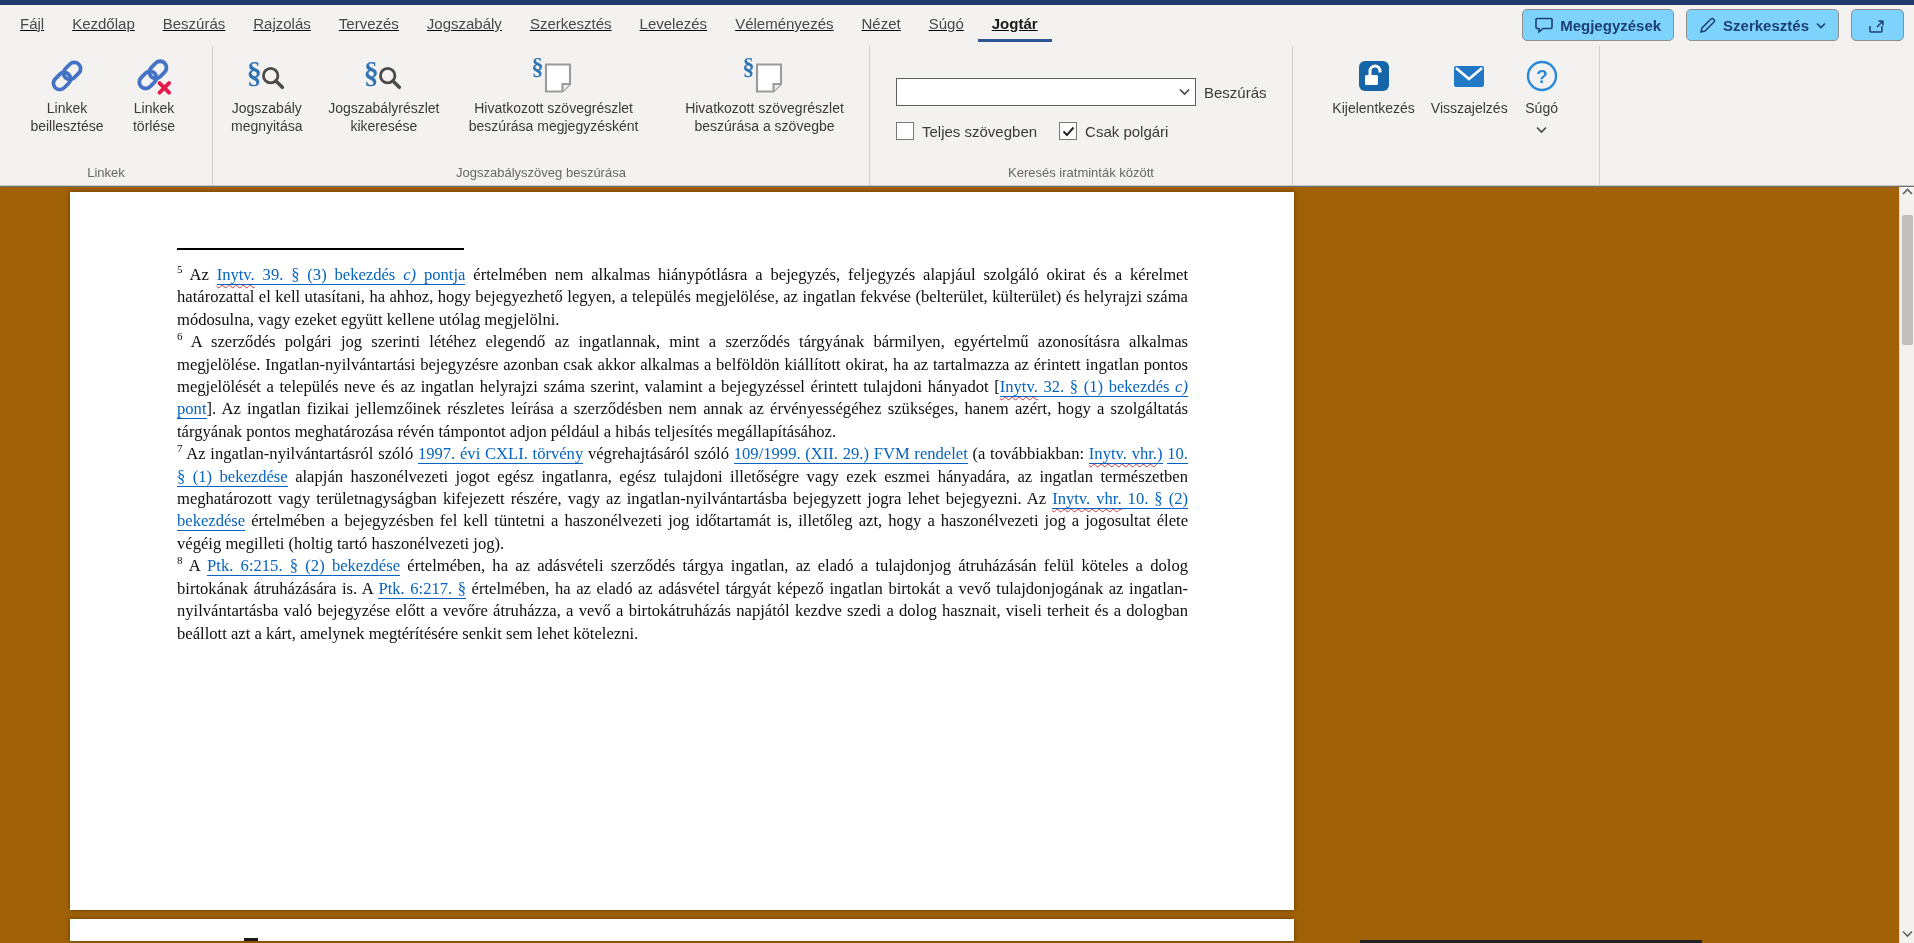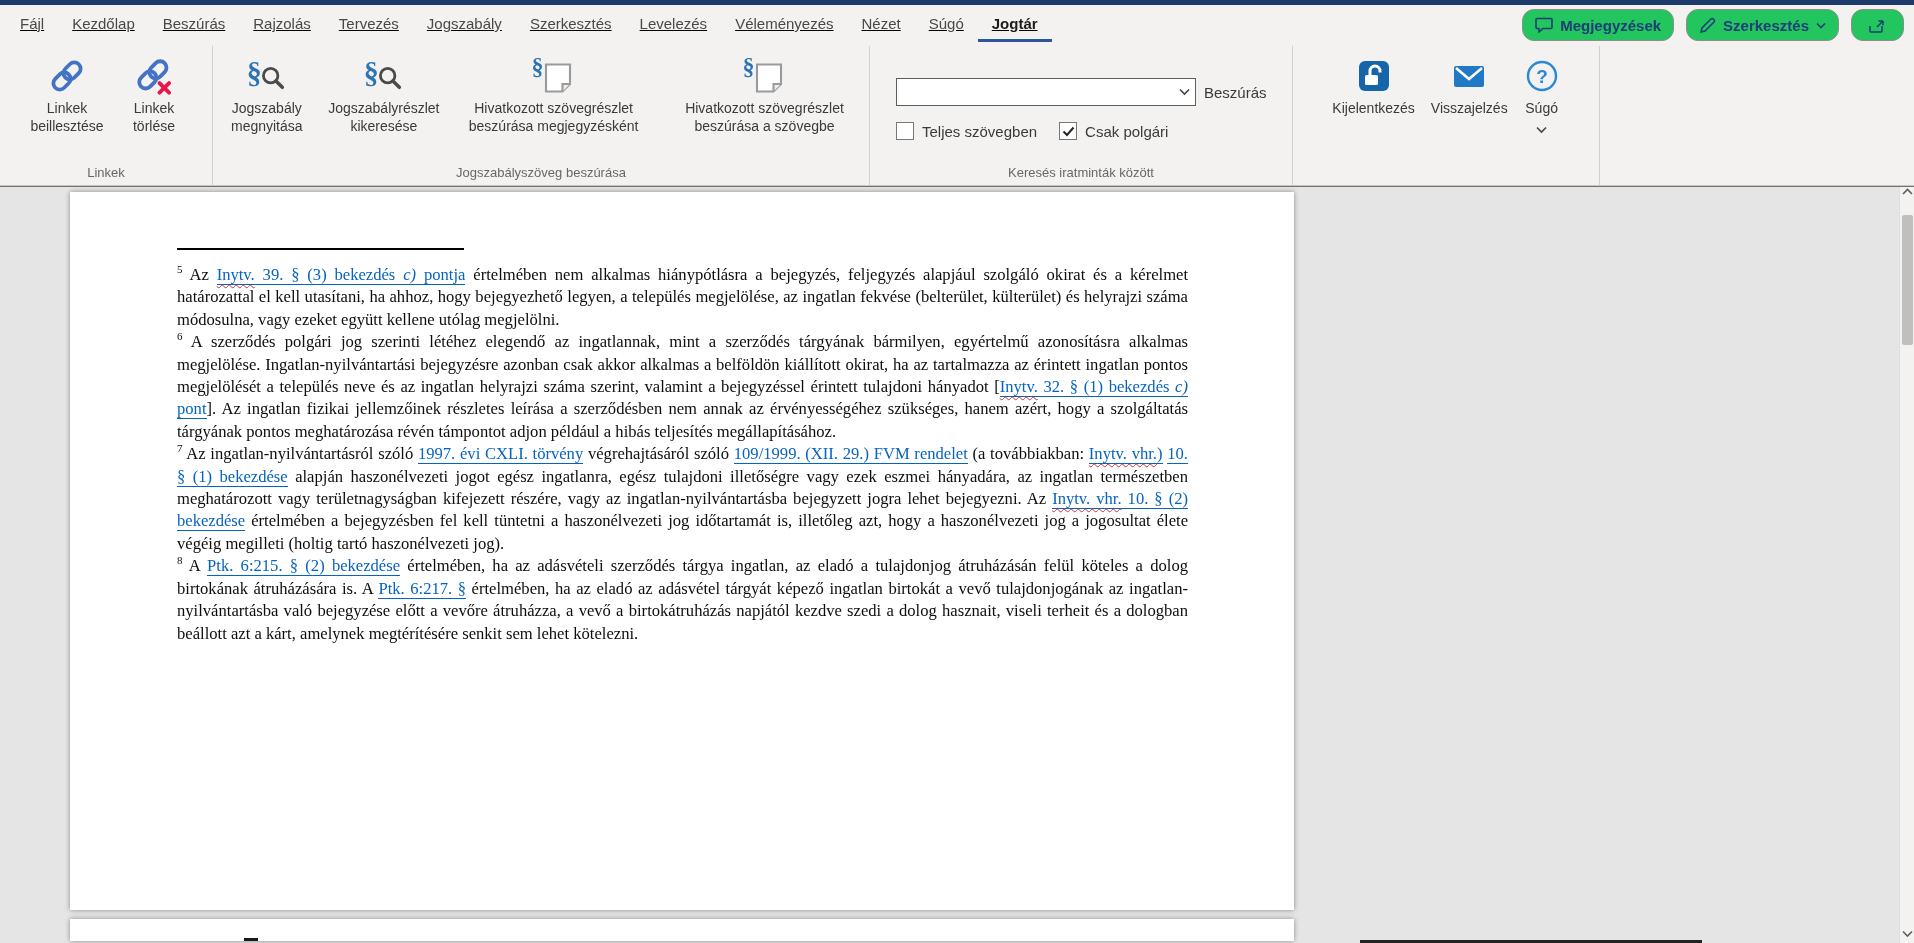--- a/index.html
+++ b/index.html
@@ -6,21 +6,21 @@
   html,body { width:1914px; height:943px; overflow:hidden; font-family:"Liberation Sans",sans-serif; }
   .app { position:relative; width:1914px; height:943px; background:#7e7e7e; }
 
   
   .titlebar { position:absolute; top:0; left:0; width:100%; height:46px; background:#f3f2f1; }
   .accent-strip { position:absolute; top:0; left:0; width:100%; height:5px; background:#1e3a6b; }
   .tabs { position:absolute; left:6px; bottom:0; display:flex; align-items:flex-start; height:40px;text-decoration:underline; }
   .tab { padding:9px 14px 10px; font-size:15px; color:#494847; cursor:default; white-space:nowrap; }
   .tab.active { color:#1d1c1b; font-weight:bold; border-bottom:3px solid #2b579a; padding-bottom:7px; }
   .tb-right { position:absolute; right:10px; top:9px; display:flex; gap:12px; align-items:center; }
-  .tb-btn { display:flex; align-items:center; gap:7px; height:32px; padding:0 12px; border:1px solid #8f8d8b; border-radius:12px; background:#22c55e; color:#1d3e77; font-size:15px; font-weight:bold; }
+  .tb-btn { display:flex; align-items:center; gap:7px; height:32px; padding:0 12px; border:1px solid #8f8d8b; border-radius:5px; background:#7dd3fc; color:#1d3e77; font-size:15px; font-weight:bold; }
   .tb-btn svg { display:block; }
 
   
   .ribbon { position:absolute; top:46px; left:0; width:100%; height:140px; background:#f3f2f1; border-bottom:1px solid #c8c6c4; box-shadow:0 1px 2px rgba(0,0,0,.15); display:flex; }
   .rgroup { display:flex; flex-direction:column; border-right:1px solid #d2d0ce; height:100%; }
   .g-content { flex:1; display:flex; align-items:flex-start; justify-content:center; padding-top:4px; }
   .g-label { height:22px; text-align:center; font-size:13px; color:#696764; line-height:20px; white-space:nowrap; }
   .rbtn { display:flex; flex-direction:column; align-items:center; padding:5px 4px 0; cursor:default; }
   .rbtn .icon { height:42px; display:flex; align-items:center; justify-content:center; }
   .rbtn .lbl { font-size:14px; color:#3b3a39; text-align:center; line-height:1.25; margin-top:3px; }
@@ -37,21 +37,21 @@
   .combo .dd { width:22px; display:flex; justify-content:center; }
   .keres-lbl { font-size:15px; color:#3b3a39; }
   .check-row { display:flex; align-items:center; gap:22px; margin-top:16px; }
   .chk { display:flex; align-items:center; gap:8px; font-size:15px; color:#3b3a39; }
   .box { width:18px; height:18px; border:1px solid #7a7877; background:#fff; display:flex; align-items:center; justify-content:center; }
 
   
   .authgrp .rbtn .lbl { white-space:nowrap; }
 
   
-  .docarea { position:absolute; top:187px; left:0; width:100%; height:756px; background:#e5e5e5; }
+  .docarea { position:absolute; top:187px; left:0; width:100%; height:756px; background:#a16207; }
   .page { position:absolute; left:70px; top:5px; width:1224px; height:718px; background:#fff; box-shadow:0 0 5px rgba(0,0,0,.4); padding:56px 106px 0 107px; }
   .fn-sep { width:287px; border-top:2px solid #000; margin-bottom:14px; }
   .fn { font-family:"Liberation Serif",serif; font-size:16.6px; line-height:22.4px; color:#0d0d0d; text-align:justify; }
   .fn sup { font-size:11px; vertical-align:super; line-height:0; }
   .lnk { color:#0563c1; border-bottom:1px solid #0563c1; }
   .it { font-style:italic; }
   .sp { text-decoration:underline wavy #d13438 1px; text-underline-offset:3.5px; }
   .page2 { position:absolute; left:70px; top:732px; width:1224px; height:22px; background:#fff; box-shadow:0 0 5px rgba(0,0,0,.4); }
   .page2-mark { position:absolute; left:174px; bottom:0; width:14px; height:3px; background:#1a1a1a; }
   .bottom-bar { position:absolute; left:1360px; bottom:0; width:342px; height:3px; background:#222; }

